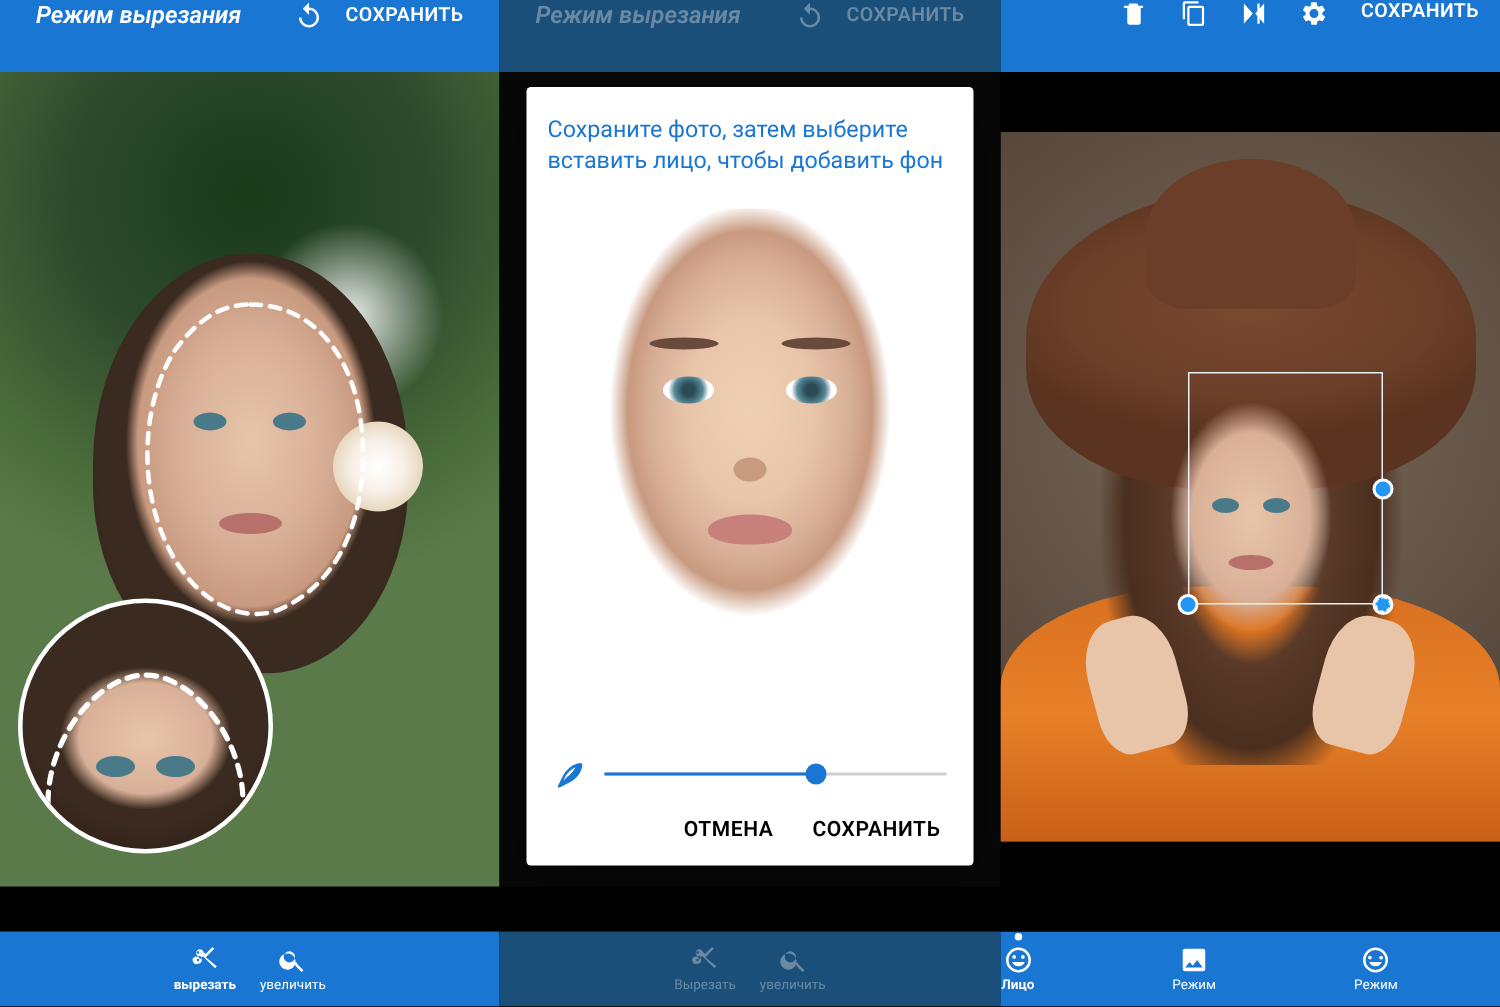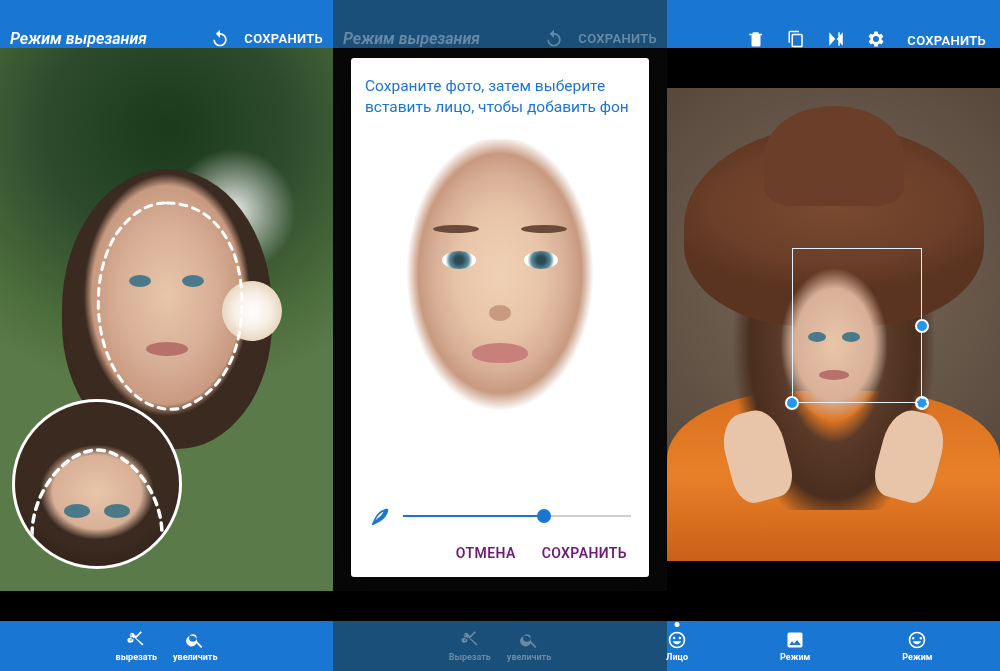--- a/index.html
+++ b/index.html
@@ -19,22 +19,22 @@
   }
   .screen-1 { width: 333px; }
   .screen-2 { width: 334px; }
   .screen-3 { width: 333px; }
 
   
   .topbar {
     height: 48px;
     background: #1976D2;
     display: flex;
-    align-items: flex-end;
-    padding: 0 10px;
+    align-items: flex-start;
+    padding: 0 24px;
     color: #fff;
     flex-shrink: 0;
   }
   .topbar.dim { background: #1a4f7a; }
   .topbar-title {
     font-style: italic;
     font-weight: 600;
     font-size: 16px;
     flex: 1;
   }
@@ -198,21 +198,21 @@
   }
   .slider-thumb {
     position:absolute; top:50%; width:14px; height:14px; background:#1976D2; border-radius:50%;
     transform:translate(-50%,-50%);
   }
   .dialog-actions {
     display:flex; justify-content:flex-end; gap:26px;
     padding: 14px 8px 6px;
   }
   .dlg-btn {
-    color:#701a75; font-weight:600; font-size:14px; letter-spacing:0.4px; cursor:pointer;
+    color:#000000; font-weight:600; font-size:14px; letter-spacing:0.4px; cursor:pointer;
   }
 
   
   .canvas-3 { background:#000; }
   .photo-3-wrap {
     position:absolute; left:0; right:0; top:40px; bottom:60px;
     background:
       radial-gradient(ellipse 140% 100% at 50% 40%, #7a6a5a 0%, #5a4a3e 50%, #3a3028 90%);
   }
   .hat {
@@ -258,21 +258,21 @@
     height: 50px;
     background: #1976D2;
     display:flex; align-items:center; justify-content:center;
     gap: 16px;
     color:#fff;
     flex-shrink:0;
   }
   .bottombar.dim { background:#1a4f7a; }
   .bb-item {
     display:flex; flex-direction:column; align-items:center; gap:2px;
-    cursor:pointer; font-size:9px;font-weight:bold;
+    cursor:pointer; font-size:9px;
   }
   .bb-item.dim { color:#6a8aa4; }
   .bb-item .ic { width:20px; height:20px; }
   .bb-item .ic svg{width:100%;height:100%;fill:currentColor;}
   .bb-item.active { font-weight:700; }
 
   .bottombar-3 {
     gap: 44px;
     background:#1976D2;
   }

